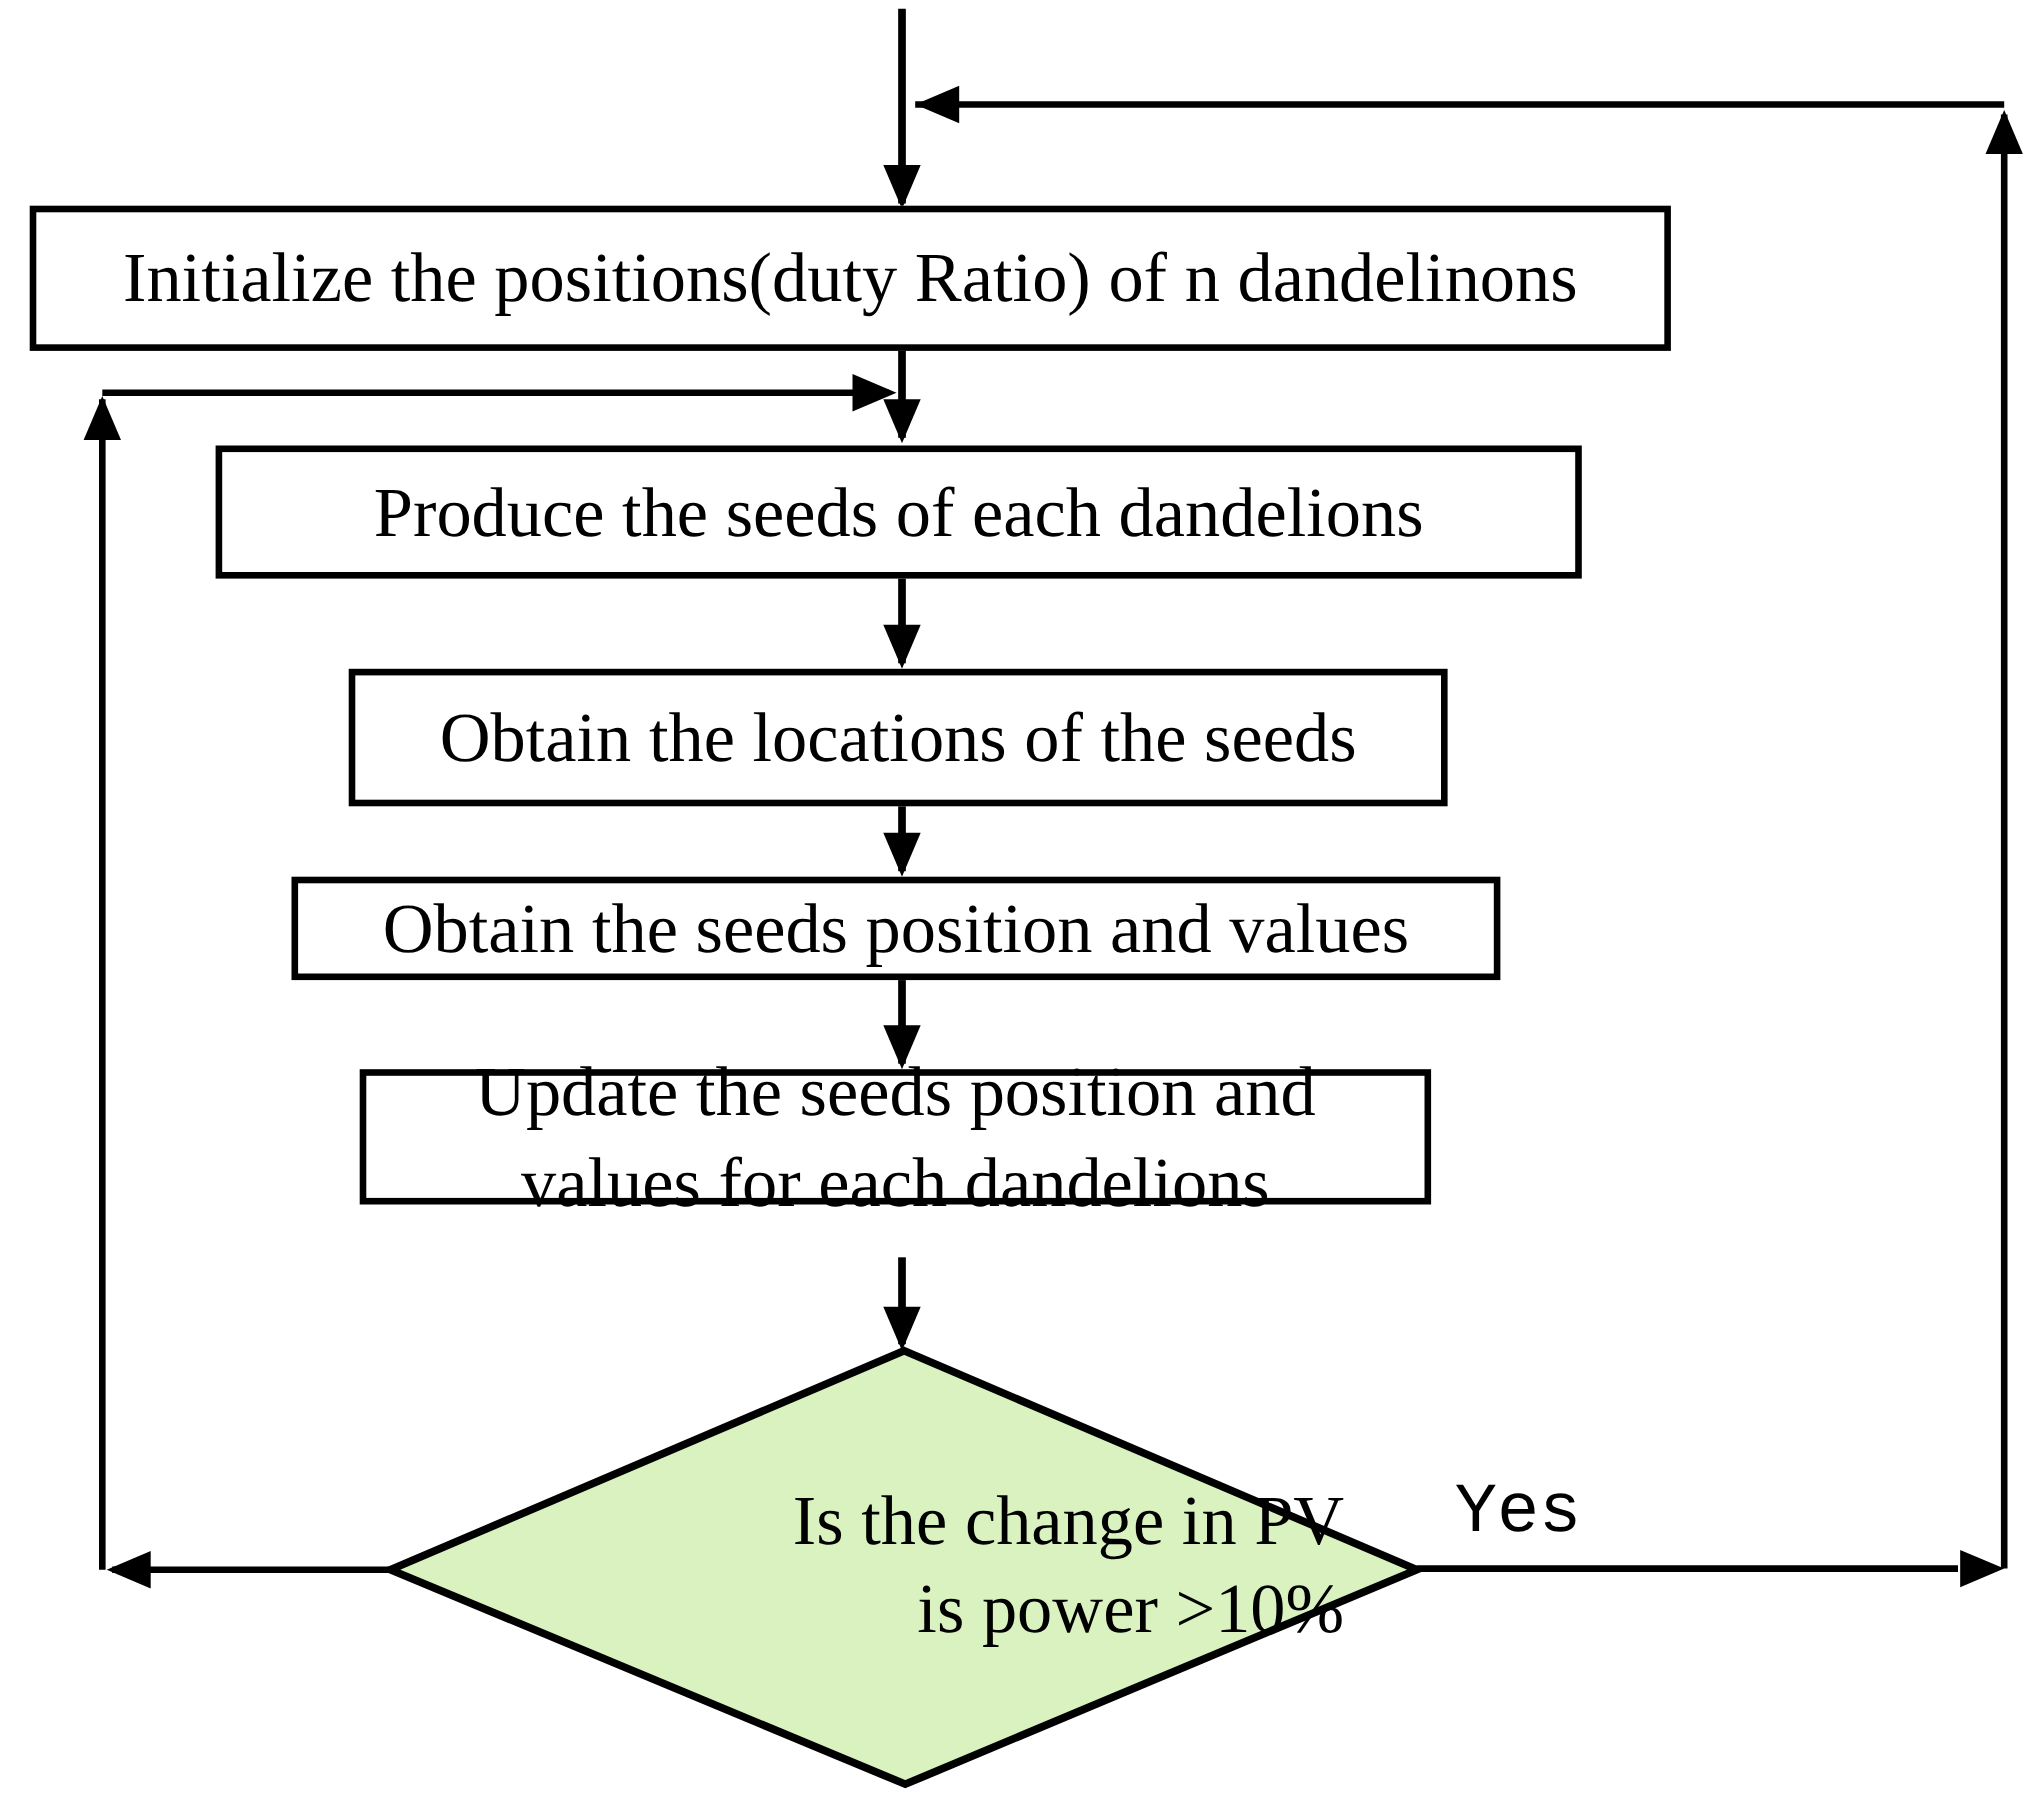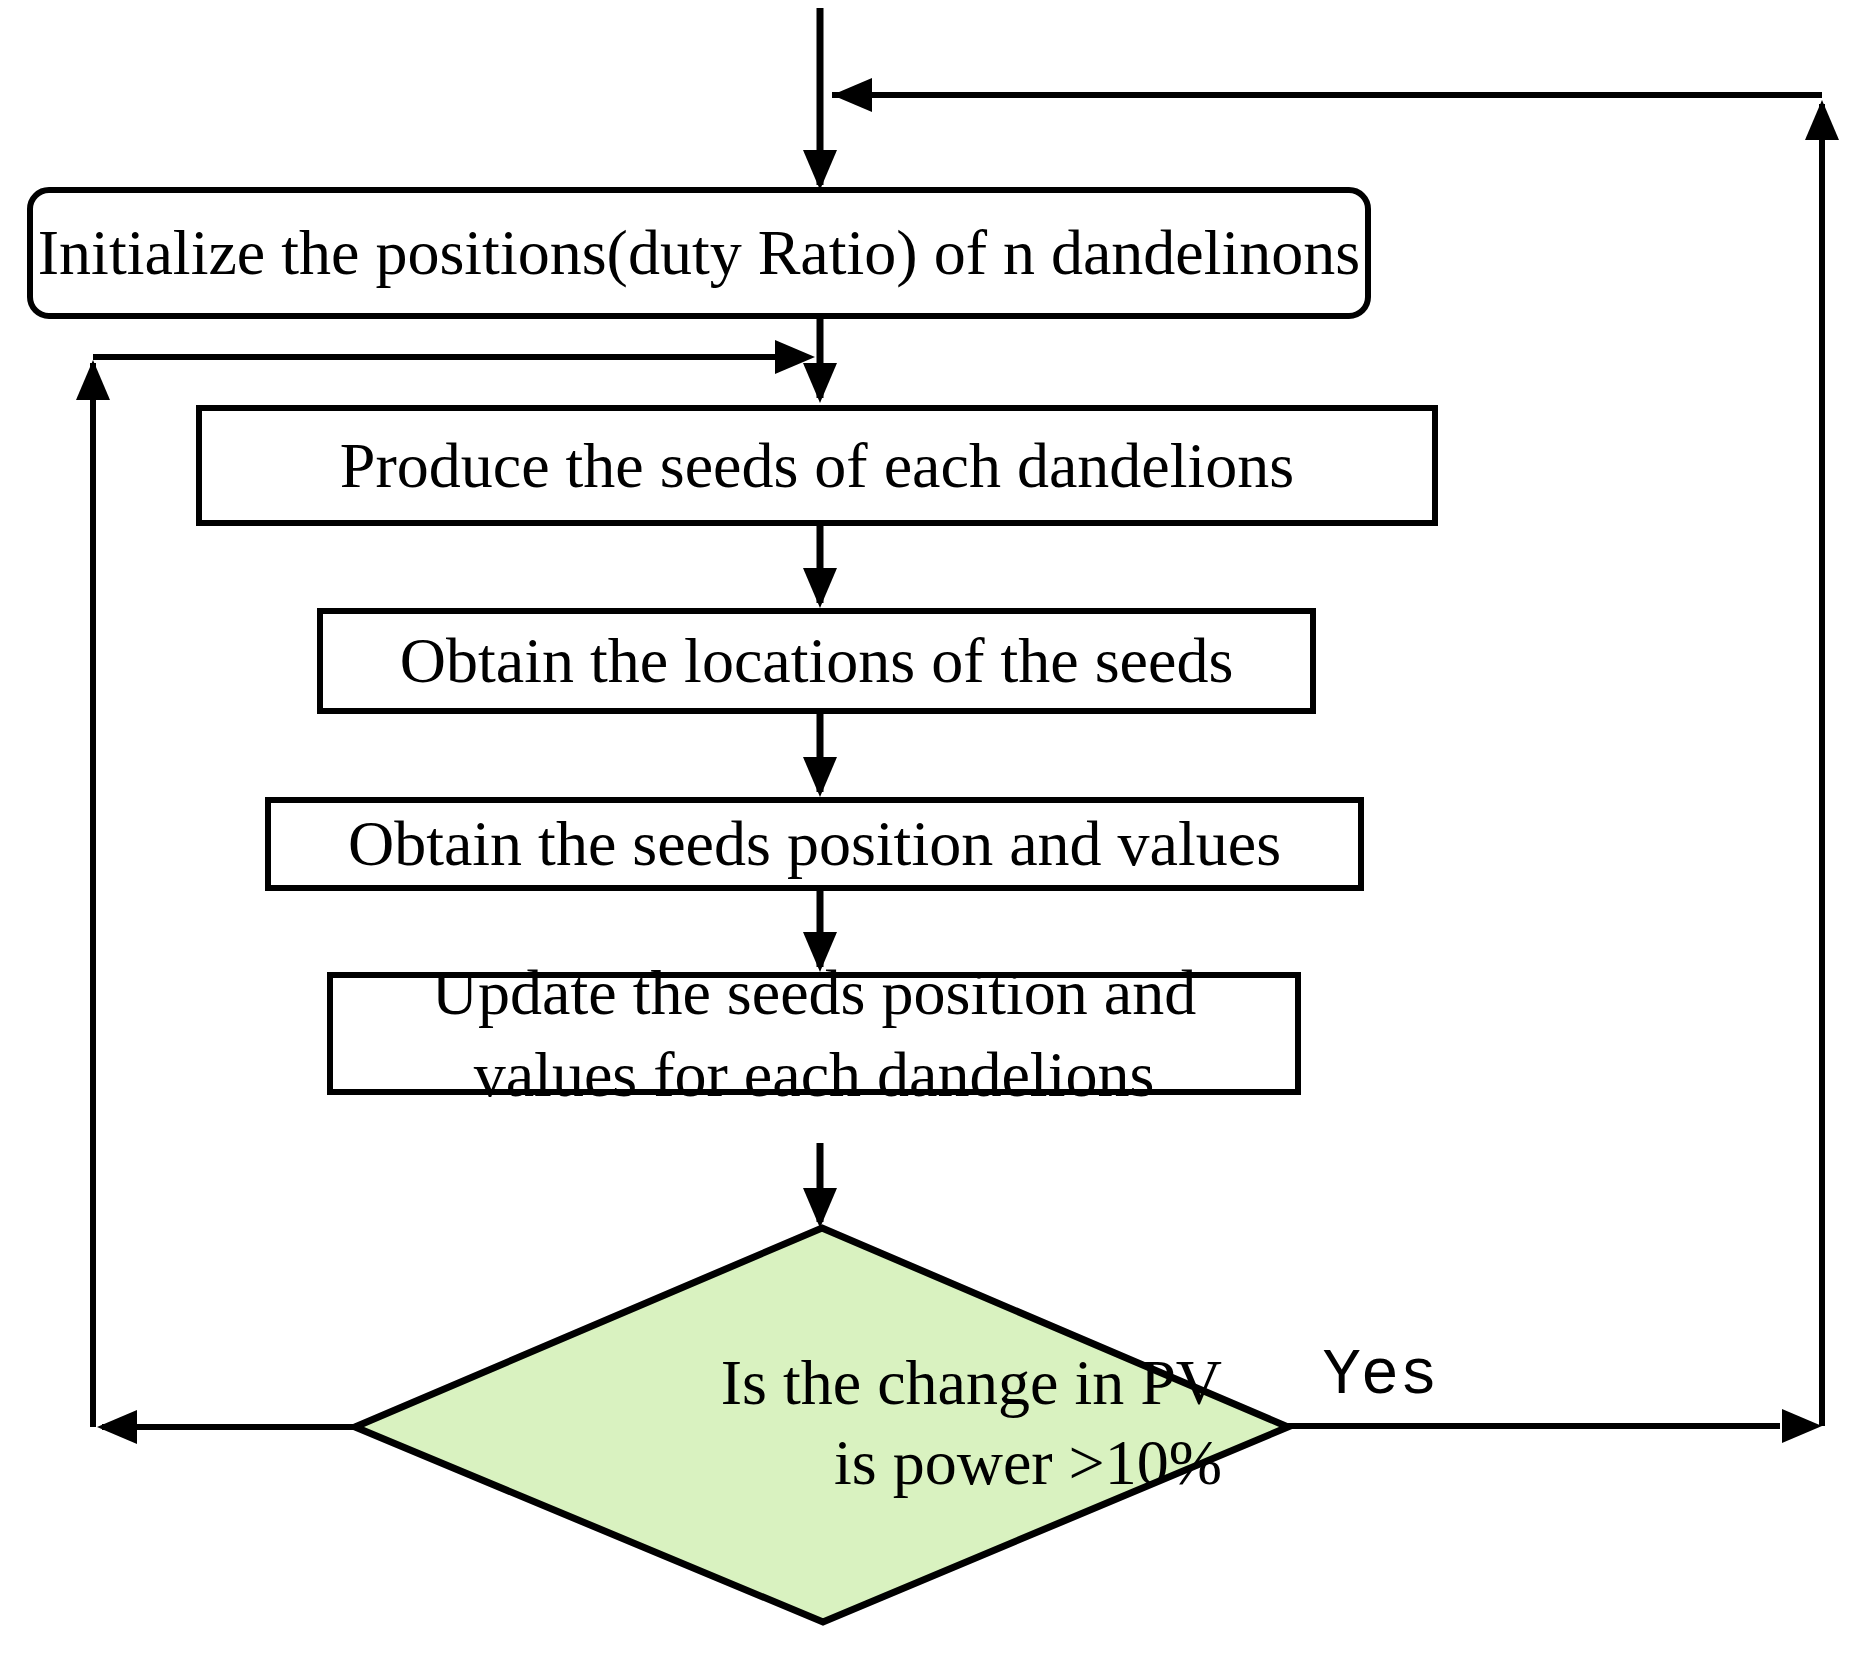--- a/index.html
+++ b/index.html
@@ -86,25 +86,25 @@
     <line x1="820" y1="1143" x2="820" y2="1222" stroke="#000" stroke-width="7"></line>
     <polygon points="820,1228 803,1188 837,1188"></polygon>
 
     <line x1="355" y1="1427" x2="102" y2="1427" stroke="#000" stroke-width="6"></line>
     <polygon points="97,1427 137,1410 137,1444"></polygon>
 
     <line x1="1288" y1="1426" x2="1780" y2="1426" stroke="#000" stroke-width="6"></line>
     <polygon points="1822,1426 1782,1409 1782,1443"></polygon>
   </svg>
 
-  <div class="flow-box" style="left:27px; top:187px; width:1344px; height:132px;border-radius:22px;">Initialize the positions(duty Ratio) of n dandelinons</div>
+  <div class="flow-box" style="left:27px; top:187px; width:1492px; height:132px;">Initialize the positions(duty Ratio) of n dandelinons</div>
 
   <div class="flow-box" style="left:196px; top:405px; width:1242px; height:121px;">Produce the seeds of each dandelions</div>
 
-  <div class="flow-box" style="left:317px; top:608px; width:999px; height:106px;">Obtain the locations of the seeds</div>
+  <div class="flow-box" style="left:317px; top:608px; width:999px; height:125px;">Obtain the locations of the seeds</div>
 
   <div class="flow-box" style="left:265px; top:797px; width:1099px; height:94px;">Obtain the seeds position and values</div>
 
   <div class="flow-box" style="left:327px; top:972px; width:974px; height:123px;">Update the seeds position and
 values for each dandelions</div>
 
   <div class="diamond-label" style="left:422px; top:1343px; width:800px;">Is the change in PV
 is power &gt;10%</div>
 
 

